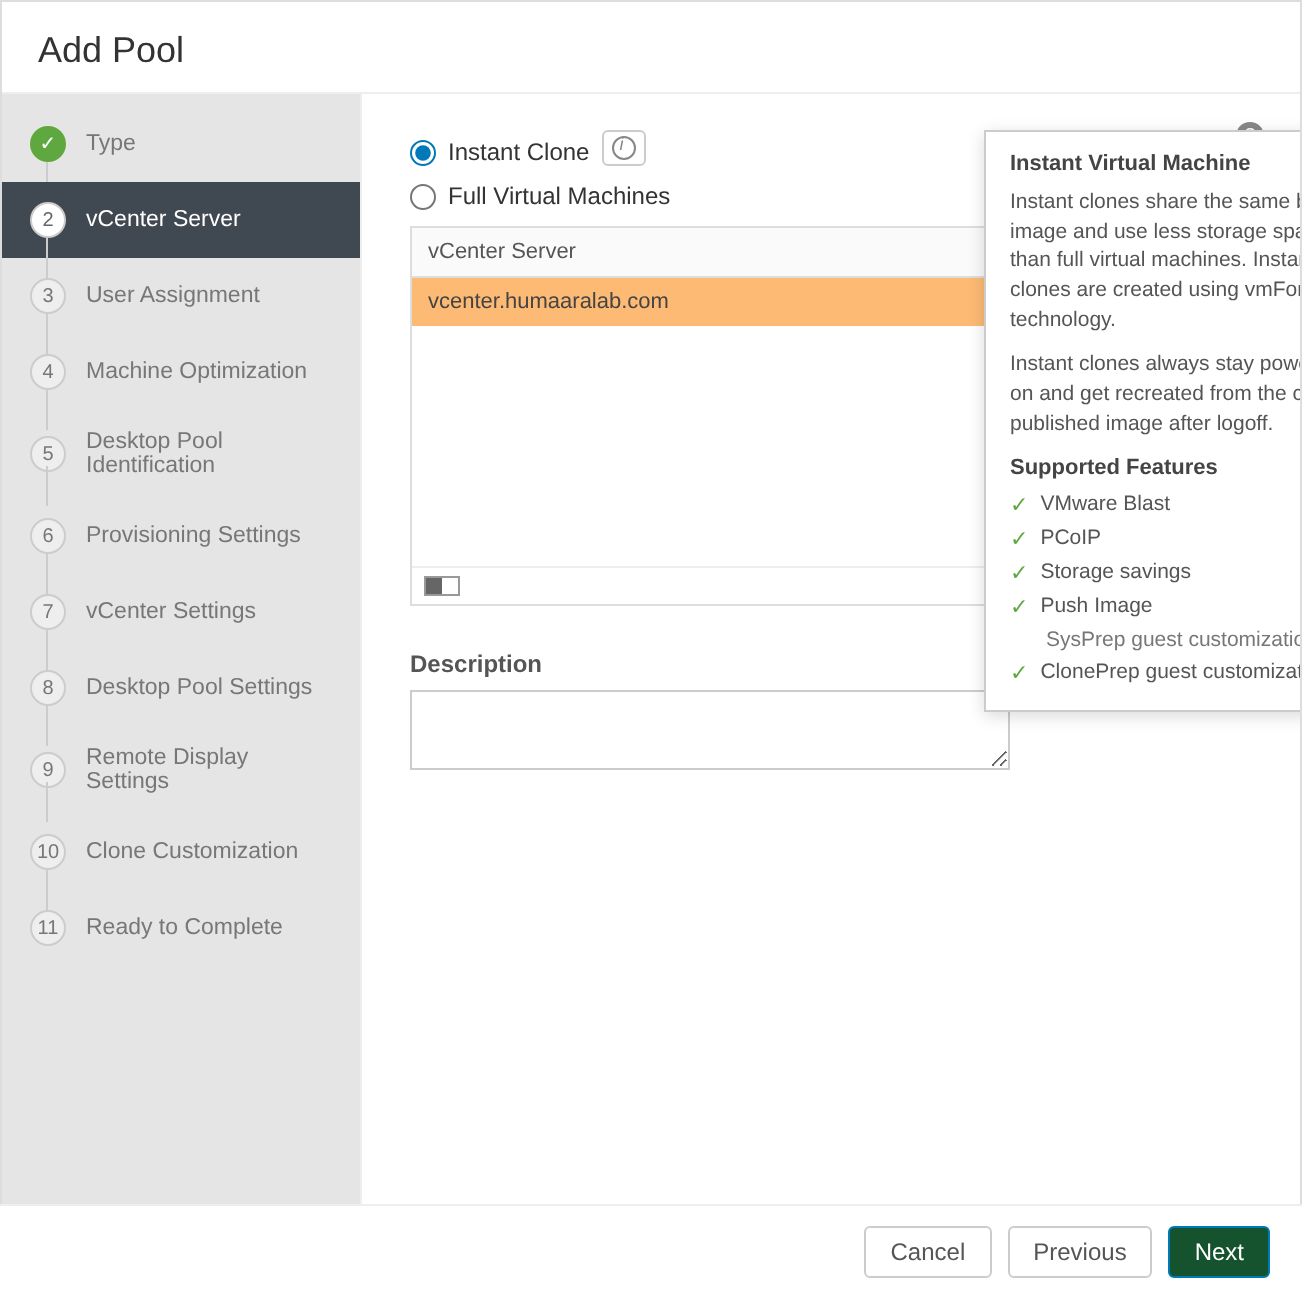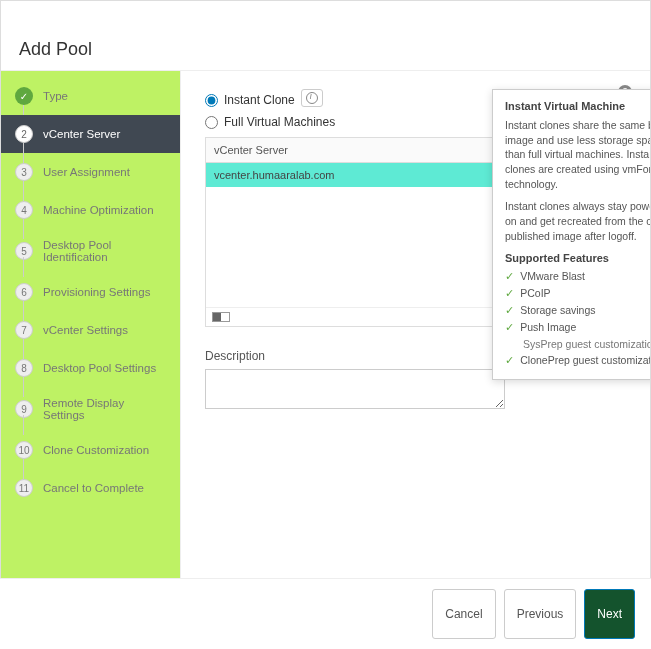--- a/index.html
+++ b/index.html
@@ -1,55 +1,55 @@
 <!DOCTYPE html>
 <html><head>
 <meta charset="utf-8">
 <style>
   * { box-sizing: border-box; margin: 0; padding: 0; }
   body { font-family: -apple-system, BlinkMacSystemFont, "Segoe UI", Arial, sans-serif; font-size: 12px; color: #333; background:#fff; width:651px; height:649px; overflow:hidden; border:1px solid #ddd;}
-  .header { padding:14px 18px 10px; font-size:18px; font-weight:400; border-bottom:1px solid #eee;margin-top:24px;}
+  .header { padding:14px 18px 10px; font-size:18px; font-weight:400; border-bottom:1px solid #eee;}
   .body { display:flex; height:calc(100% - 90px); }
-  .sidebar { width:180px; background:#bef264; border-right:1px solid #eee; padding-top:6px;}
+  .sidebar { width:180px; background:#e5e5e5; border-right:1px solid #eee; padding-top:6px;}
   .step { display:flex; align-items:center; padding:10px 14px; color:#777; position:relative; cursor:default;}
   .step.done .circle { background:#5fa83f; color:#fff; border:none;}
   .step.current { background:#404852; color:#fff;}
   .step.current .circle { background:#fff; color:#666;}
   .step:not(:last-child) .line { position:absolute; left:22px; top:28px; width:1px; height:20px; background:#ccc;}
   .step.current .line, .step.done .line { background:#ccc;}
   .circle { width:18px; height:18px; border-radius:50%; background:#eee; color:#777; font-size:10px; display:flex; align-items:center; justify-content:center; margin-right:10px; flex:0 0 auto; border:1px solid #ccc;}
   .step.done .circle::after{content:"✓"; font-size:10px;}
   .step .label { font-size:11.5px;}
   .main { flex:1; padding:18px 24px 10px; position:relative;}
   .help-icon { position:absolute; top:14px; right:18px; width:14px; height:14px; border-radius:50%; background:#888; color:#fff; font-size:10px; display:flex; align-items:center; justify-content:center; cursor:pointer;}
   .radio-row { display:flex; align-items:flex-end; margin-bottom:8px;}
   .radio-row input { margin-right:6px; accent-color:#0079b8;}
   .radio-row label { font-size:12px; color:#333; margin-right:6px;}
   .info-btn { width:22px; height:18px; border:1px solid #ccc; border-radius:3px; background:#fff; display:flex; align-items:center; justify-content:center; cursor:pointer;}
   .info-btn .ic{ width:12px; height:12px; border:1.5px solid #888; border-radius:50%; position:relative;}
   .info-btn .ic::after{content:"i"; position:absolute; top:-2px; left:3px; font-size:9px; font-style:italic; color:#888;}
   .table-wrap { width:300px; border:1px solid #ddd; margin-top:8px; background:#fff;}
   .table-head { background:#fafafa; padding:6px 8px; border-bottom:1px solid #ddd; font-size:11px; color:#555;}
-  .table-row { padding:6px 8px; font-size:11px; background:#5eead4; color:#444;}
+  .table-row { padding:6px 8px; font-size:11px; background:#fdba74; color:#444;}
   .table-body-space{ height:120px; background:#fff;}
   .table-foot{ border-top:1px solid #eee; padding:4px 6px; display:flex; align-items:center;}
   .col-toggle{ width:18px; height:10px; border:1px solid #999; display:flex;}
   .col-toggle div{flex:1;} .col-toggle div:first-child{background:#666;}
-  .desc-label{ margin-top:22px; font-size:12px; color:#555;}
+  .desc-label{ margin-top:22px; font-size:12px; color:#555;font-weight:bold;}
   textarea.desc { width:300px; height:40px; margin-top:6px; border:1px solid #ccc; resize:both; padding:4px; font-family:inherit;}
   .popover { position:absolute; left:287px; top:0px; width:200px; background:#fff; border:1px solid #ccc; box-shadow:0 2px 8px rgba(0,0,0,.15); padding:10px 12px 10px 12px; font-size:11px; color:#555; z-index:10;}
   .popover h4{font-size:11px; font-weight:600; color:#444; margin-bottom:6px;}
   .popover p{margin-bottom:8px; line-height:1.4; font-size:10.5px;}
   .popover .sup{font-weight:600; font-size:11px; color:#444; margin:4px 0;}
   .popover ul{list-style:none;}
   .popover li{display:flex; align-items:flex-start; padding:2px 0; font-size:10.5px;}
   .popover li.ok::before{content:"✓"; color:#5fa83f; margin-right:6px; font-size:11px;}
   .popover li.sub{padding-left:18px; color:#777;}
   .footer{ position:absolute; bottom:0; left:0; right:0; border-top:1px solid #eee; padding:10px 16px; display:flex; justify-content:flex-end; gap:8px; background:#fff;}
-  .btn{ border:1px solid #ccc; background:#fff; color:#555; padding:17px 12px; border-radius:3px; font-size:12px; cursor:pointer;}
+  .btn{ border:1px solid #ccc; background:#fff; color:#555; padding:5px 12px; border-radius:3px; font-size:12px; cursor:pointer;}
   .btn.primary{ background:#14532d; color:#fff; border-color:#0079b8;}
   .content-rel{position:relative;}
 </style>
 </head>
 <body>
 
 <div class="header">Add Pool</div>
 <div class="body">
   <div class="sidebar">
     <div class="step done">
@@ -97,21 +97,21 @@
         <span class="label">Remote Display Settings</span>
         <div class="line"></div>
       </div>
     <div class="step">
         <div class="circle">10</div>
         <span class="label">Clone Customization</span>
         <div class="line"></div>
       </div>
     <div class="step">
         <div class="circle">11</div>
-        <span class="label">Cancel to Complete</span>
+        <span class="label">Ready to Complete</span>
       </div>
   </div>
 
   <div class="main">
     <div class="help-icon">?</div>
     <div class="content-rel">
       <div class="radio-row">
         <input type="radio" checked="" style="">
         <label>Instant Clone</label>
         <div class="info-btn">

